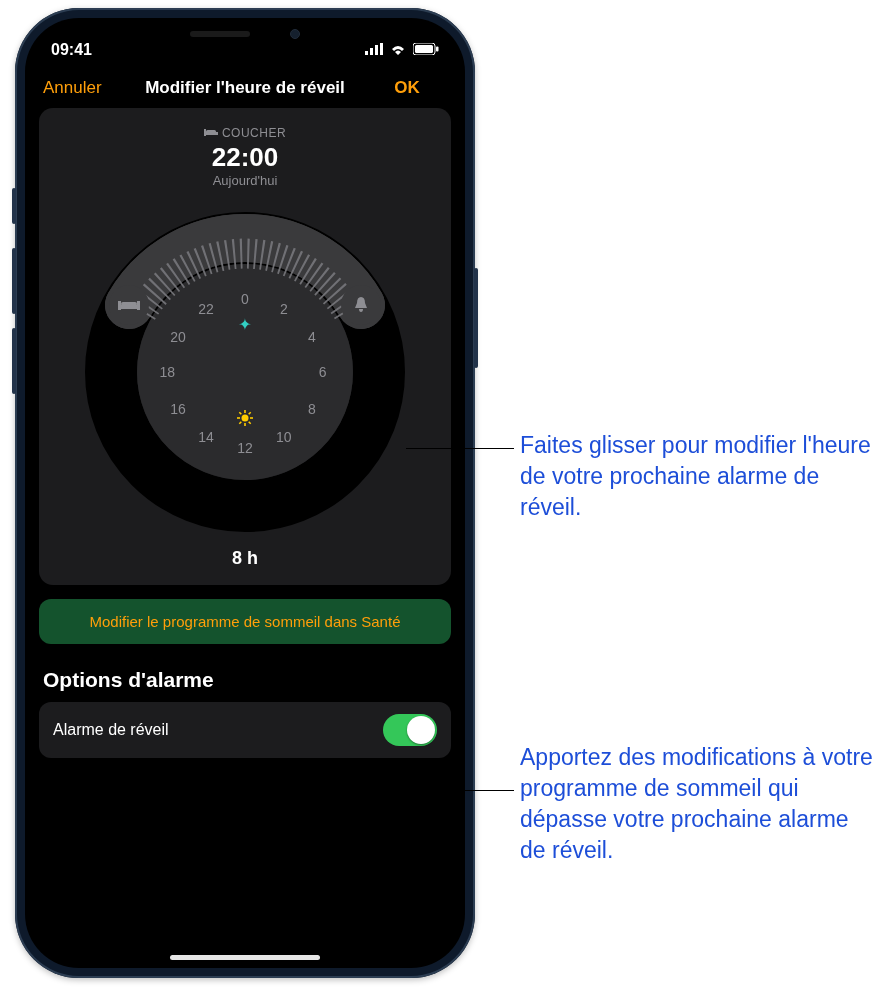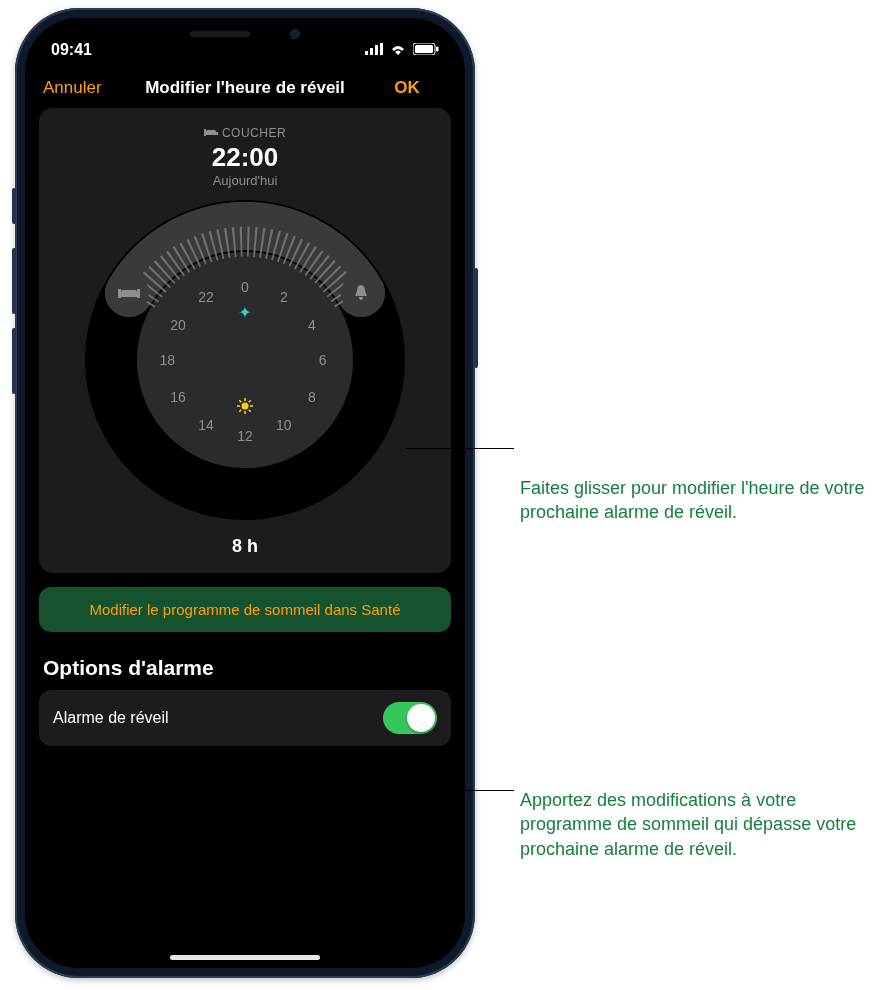--- a/index.html
+++ b/index.html
@@ -60,21 +60,21 @@
   .nav .title { font-size:17px; font-weight:600; color:#fff; text-align:center; flex:1; }
   .nav .cancel { width:80px; text-align:left;}
   .nav .ok { width:80px; text-align:center; font-weight:600;}
 
   .content { padding: 0 14px; }
   .card {
     background:#1c1c1e; border-radius:14px; padding:18px 12px 16px; margin-bottom:14px;
     display:flex; flex-direction:column; align-items:center;
   }
 
-  .times-row { display:flex; gap:30px; justify-content:center; margin-bottom:6px; }
+  .times-row { display:flex; gap:30px; justify-content:center; margin-bottom:18px; }
   .time-col { text-align:center; }
   .time-col .lbl { font-size:12px; letter-spacing:0.5px; color:#8e8e93; display:flex; gap:4px; align-items:center; justify-content:center;}
   .time-col .time { font-size:26px; font-weight:600; margin-top:2px; }
   .time-col .sub { font-size:13px; color:#8e8e93; }
 
   
   .dial-wrap { position:relative; width:320px; height:320px; margin-top:6px;}
   .inner-face {
     position:absolute; inset:52px; border-radius:50%; background:#2b2b2d;
     display:flex; align-items:center; justify-content:center;
@@ -104,23 +104,22 @@
   }
 
   .home-ind {
     position:absolute; bottom:8px; left:50%; transform:translateX(-50%);
     width:150px; height:5px; background:#fff; border-radius:3px; op_real:1;
   }
   .home-ind { opacity:.9;}
 
   
   .callout {
-    position:absolute; color:#15803d; font-size:18px; line-height:1.35;
+    position:absolute; color:#1d4ed8; font-size:23px; line-height:1.35;
     width: 360px;
-    margin-top: 46px;
   }
   .callout.c1 { left:520px; top:430px; }
   .callout.c2 { left:520px; top:742px; }
   .lead {
     position:absolute; border-top:1px solid #000; height:0;
   }
   .lead.l1 { left:406px; top:448px; width:108px; }
   .lead.l2 { left:432px; top:790px; width:82px; }
 
   .tick-num { position:absolute; font-size:14px; color:#8e8e93; font-weight:500; transform:translate(-50%,-50%);}

